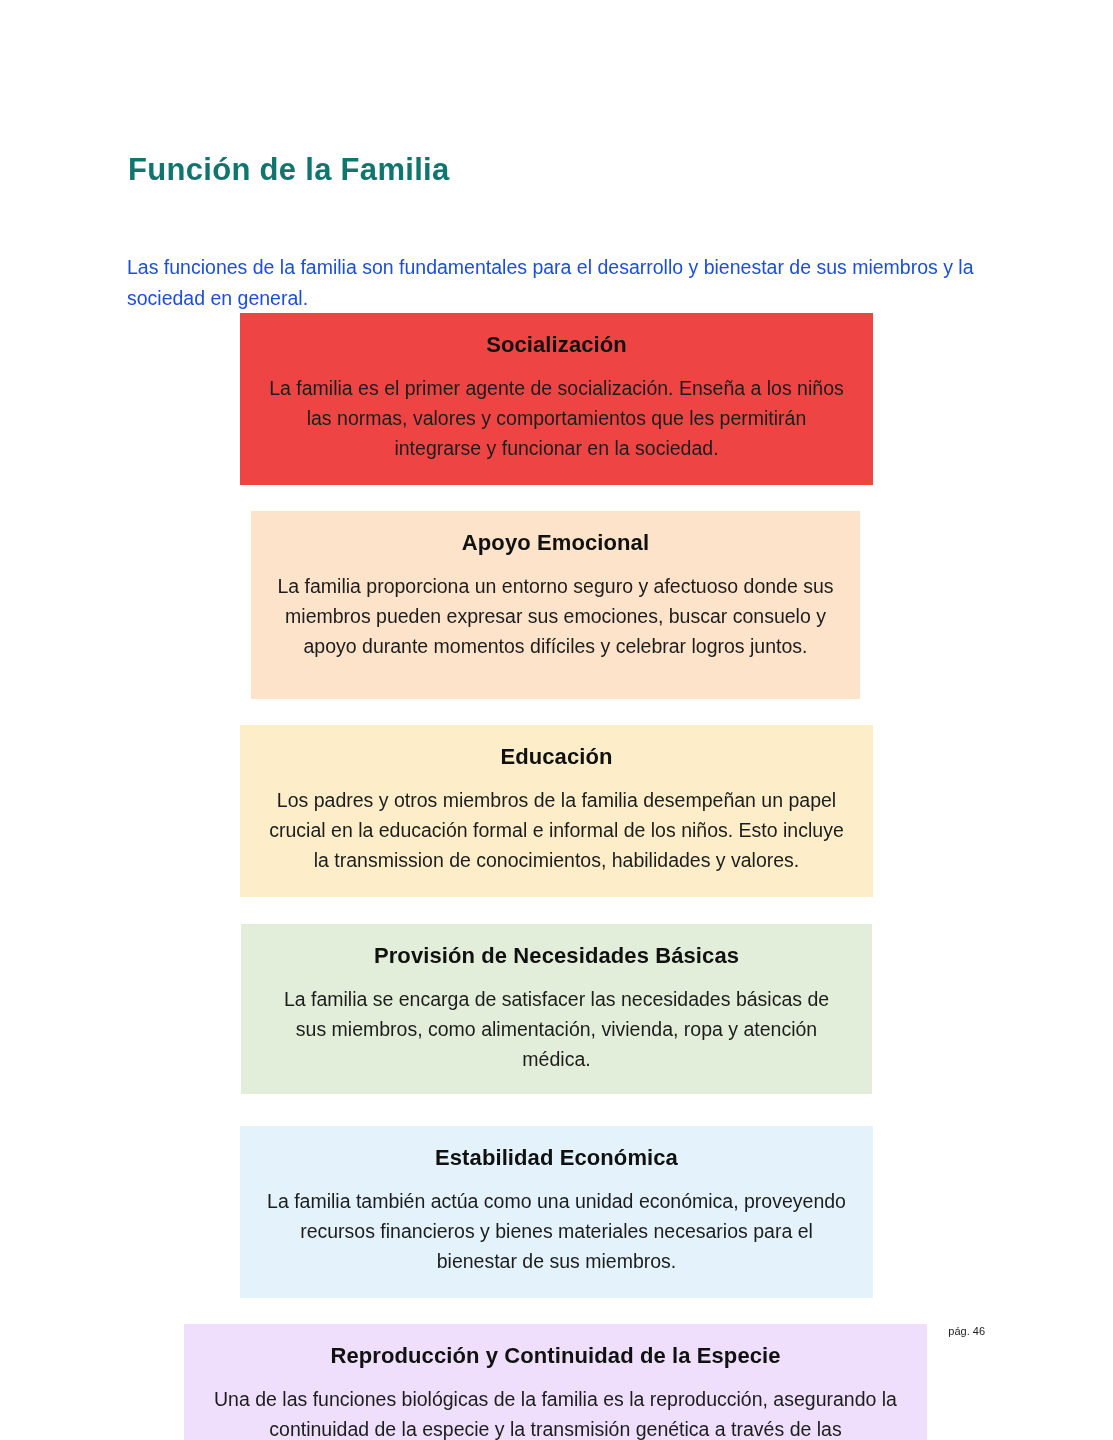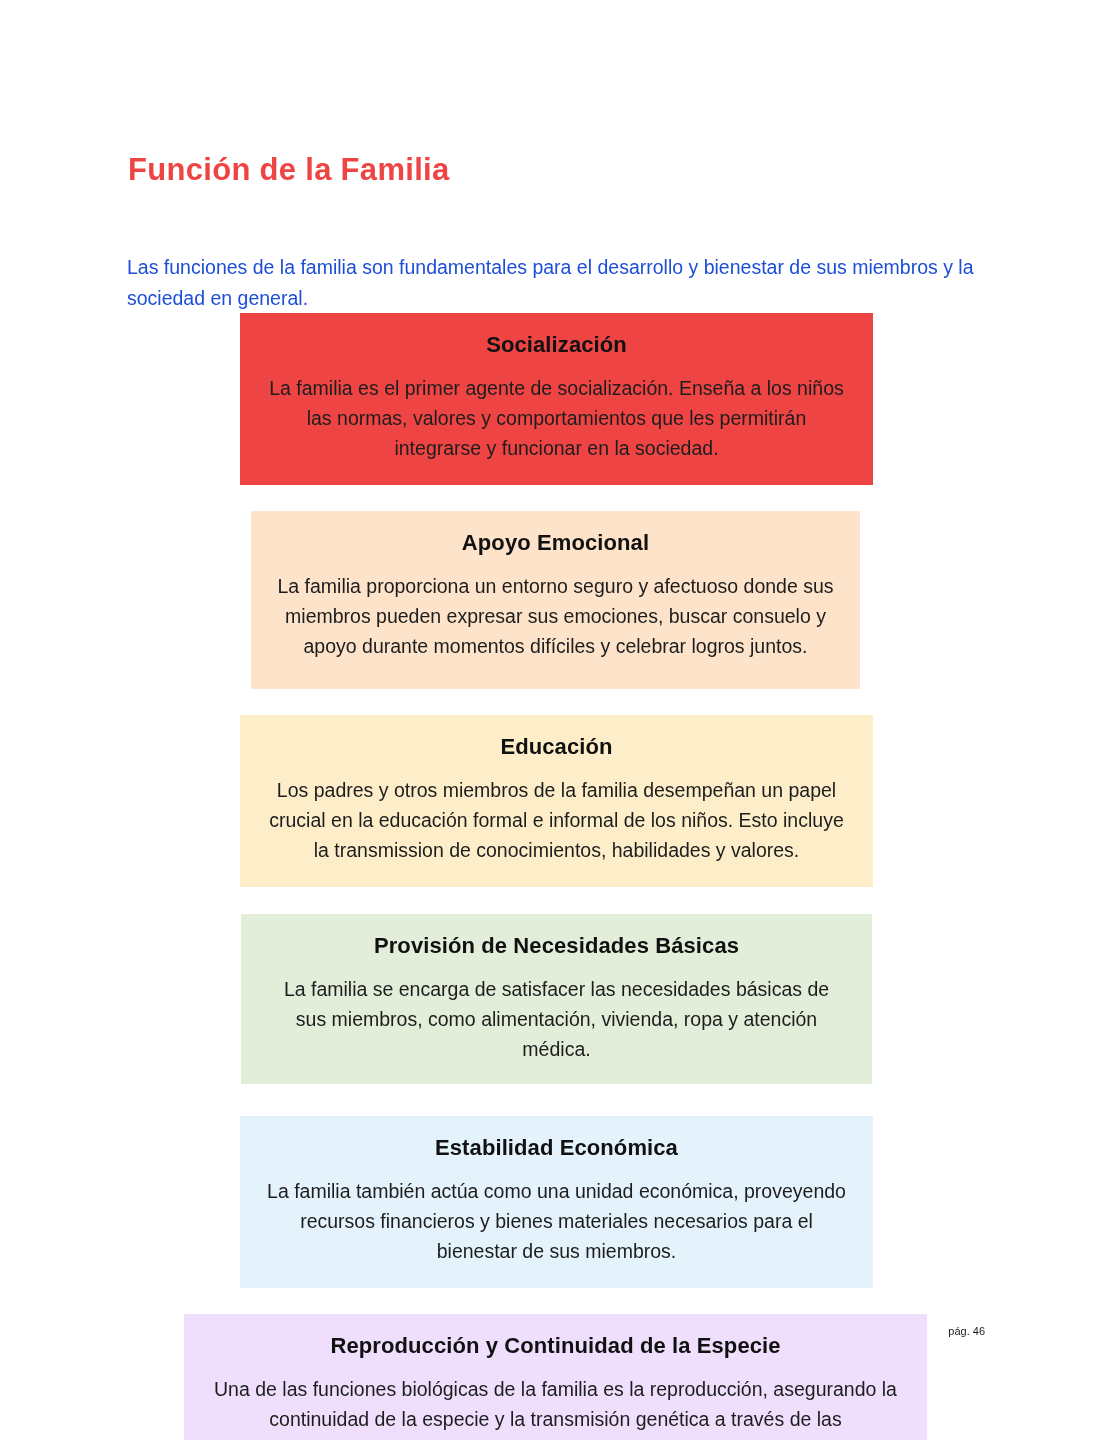--- a/index.html
+++ b/index.html
@@ -75,42 +75,42 @@
 
   .card-body {
     font-size: 19.5px;
     line-height: 30px;
     color: #1d1d1d;
     margin: 0;
   }
 
   
   .card-1 { width: 633px; margin-left: 240px; padding-top: 17px; padding-bottom: 22px; }
-  .card-2 { width: 609px; margin-left: 251px; margin-top: 26px; padding-top: 17px; padding-bottom: 28px; }
+  .card-2 { width: 609px; margin-left: 251px; margin-top: 26px; padding-top: 17px; padding-bottom: 38px; }
   .card-3 { width: 633px; margin-left: 240px; margin-top: 26px; padding-top: 17px; padding-bottom: 22px; }
   .card-4 { width: 631px; margin-left: 241px; margin-top: 27px; padding-top: 17px; padding-bottom: 20px; }
   .card-5 { width: 633px; margin-left: 240px; margin-top: 32px; padding-top: 17px; padding-bottom: 22px; }
   .card-6 { width: 743px; margin-left: 184px; margin-top: 26px; padding-top: 17px; padding-bottom: 20px; }
 
   
   .footer {
     position: absolute;
     right: 128px;
     top: 1325px;
     font-size: 11px;
     color: #1d1d1d;
     text-align: right;
   }
 </style>
 </head>
 <body>
 
 <div class="page">
 
-  <h1 class="page-title" style="color: #ef4444;">Función de la Familia</h1>
+  <h1 class="page-title" style="color: #0f766e;">Función de la Familia</h1>
 
   <p class="intro">Las funciones de la familia son fundamentales para el desarrollo y bienestar de sus miembros y la sociedad en general.</p>
 
   <div class="cards">
 
     <div class="card card-1" style="background-color: #ef4444;">
       <div class="card-title">Socialización</div>
       <div class="card-body">La familia es el primer agente de socialización. Enseña a los niños las normas, valores y comportamientos que les permitirán integrarse y funcionar en la sociedad.</div>
     </div>
 

